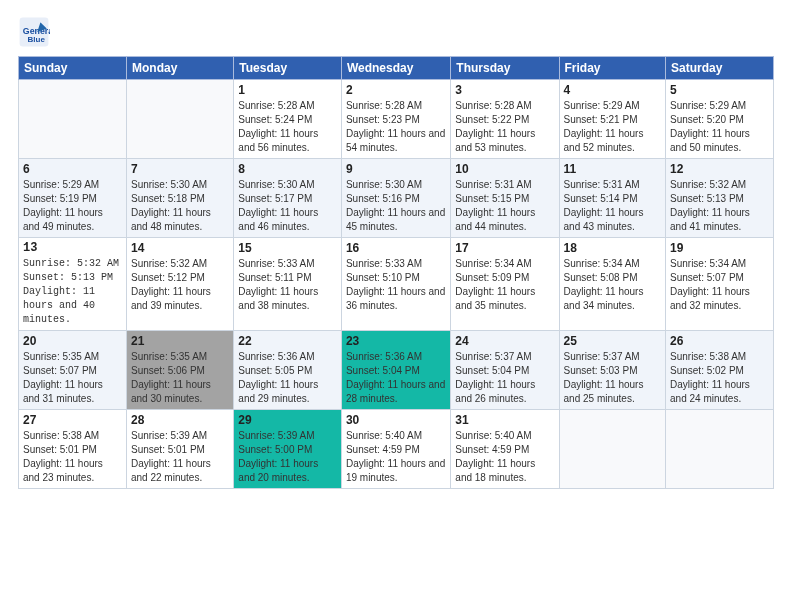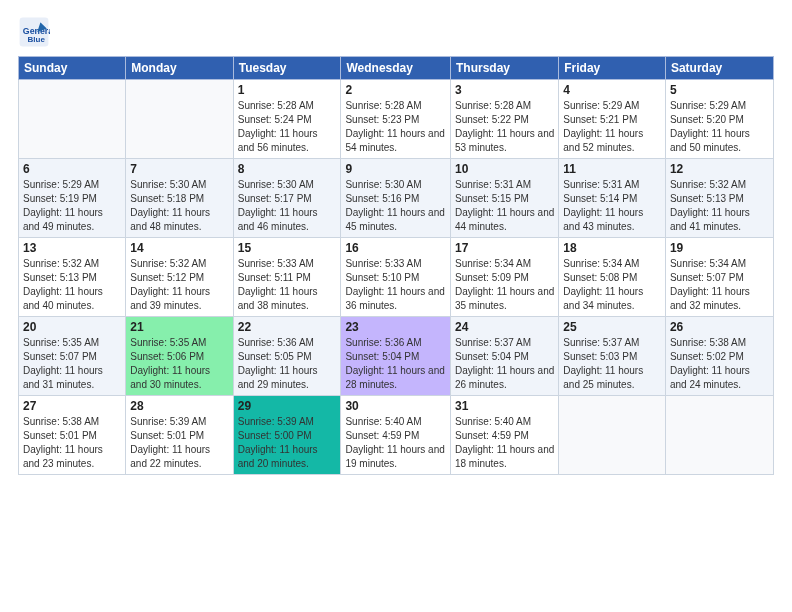--- a/index.html
+++ b/index.html
@@ -221,21 +221,21 @@
 Daylight: 11 hours and 43 minutes.</div>
           </td>
           <td style="background: rgb(240, 244, 250);">
             <div class="day-number">12</div>
             <div class="day-info">Sunrise: 5:32 AM
 Sunset: 5:13 PM
 Daylight: 11 hours and 41 minutes.</div>
           </td>
         </tr>
         <tr>
-          <td style="background: rgb(255, 255, 255);">
+          <td style="background: rgb(255, 255, 255); font-family: Liberation Mono, monospace;">
             <div class="day-number">13</div>
             <div class="day-info">Sunrise: 5:32 AM
 Sunset: 5:13 PM
 Daylight: 11 hours and 40 minutes.</div>
           </td>
           <td style="background: rgb(255, 255, 255);">
             <div class="day-number">14</div>
             <div class="day-info">Sunrise: 5:32 AM
 Sunset: 5:12 PM
 Daylight: 11 hours and 39 minutes.</div>
@@ -271,33 +271,33 @@
 Daylight: 11 hours and 32 minutes.</div>
           </td>
         </tr>
         <tr>
           <td style="background: rgb(240, 244, 250);">
             <div class="day-number">20</div>
             <div class="day-info">Sunrise: 5:35 AM
 Sunset: 5:07 PM
 Daylight: 11 hours and 31 minutes.</div>
           </td>
-          <td style="background: #86efac;">
+          <td style="background: #a3a3a3;">
             <div class="day-number">21</div>
             <div class="day-info">Sunrise: 5:35 AM
 Sunset: 5:06 PM
 Daylight: 11 hours and 30 minutes.</div>
           </td>
           <td style="background: rgb(240, 244, 250);">
             <div class="day-number">22</div>
             <div class="day-info">Sunrise: 5:36 AM
 Sunset: 5:05 PM
 Daylight: 11 hours and 29 minutes.</div>
           </td>
-          <td style="background: #c4b5fd;">
+          <td style="background: #14b8a6;">
             <div class="day-number">23</div>
             <div class="day-info">Sunrise: 5:36 AM
 Sunset: 5:04 PM
 Daylight: 11 hours and 28 minutes.</div>
           </td>
           <td style="background: rgb(240, 244, 250);">
             <div class="day-number">24</div>
             <div class="day-info">Sunrise: 5:37 AM
 Sunset: 5:04 PM
 Daylight: 11 hours and 26 minutes.</div>

